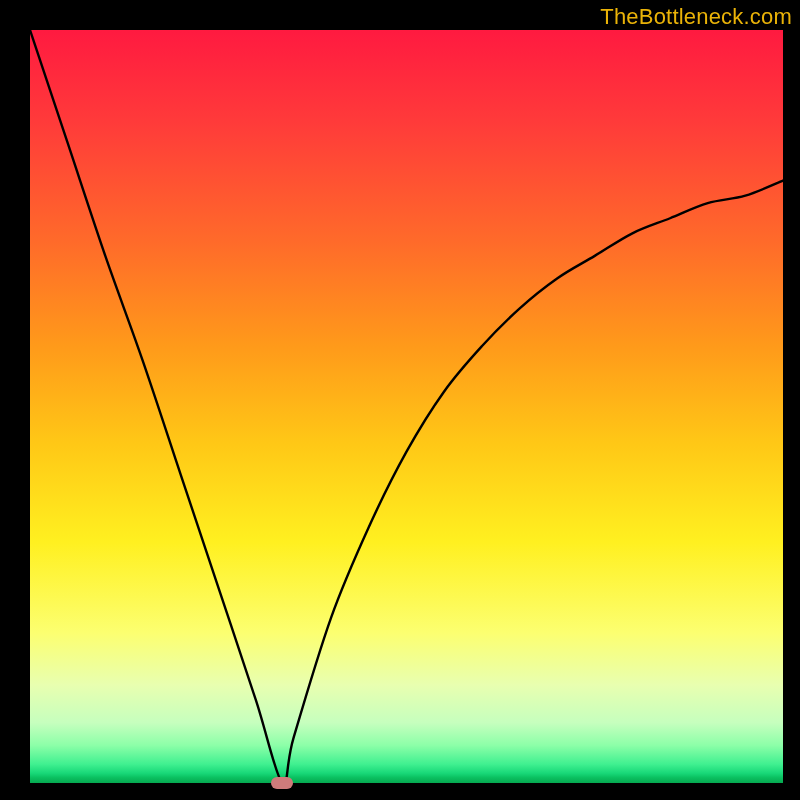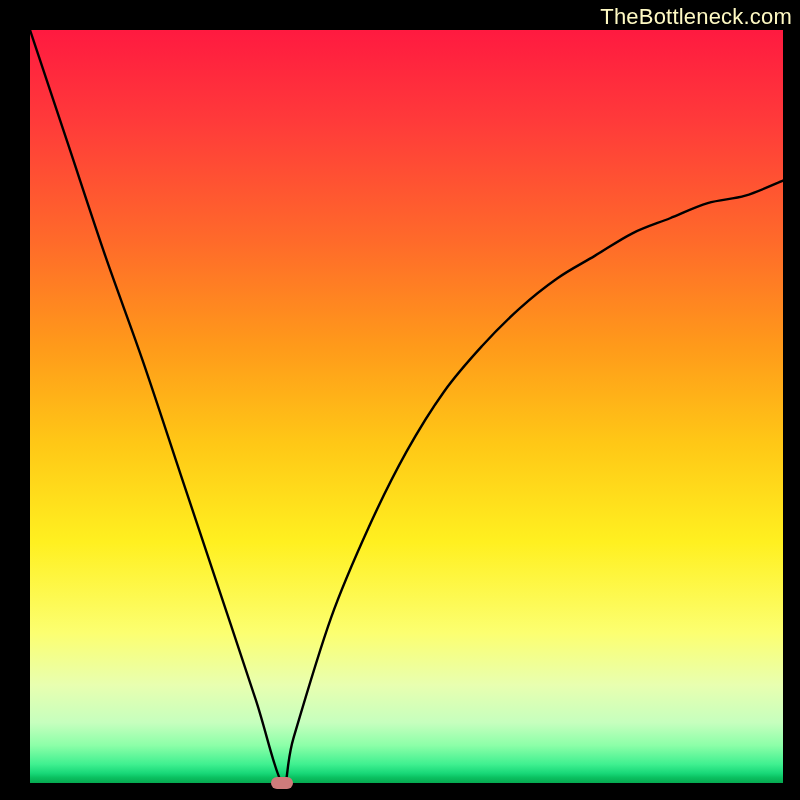--- a/index.html
+++ b/index.html
@@ -38,21 +38,21 @@
       #40f090 97.5%,
       #18d878 98.7%,
       #0ac060 99.3%,
       #06a850 100%
     );
   }
   .attrib {
     position: absolute;
     top: 4px;
     right: 8px;
-    color: #fef9c3;
+    color: #eab308;
     font-size: 22px;
     font-weight: 500;
     letter-spacing: 0.2px;
     user-select: none;
   }
   .curve {
     position: absolute;
     left: 0;
     top: 0;
     width: 753px;

